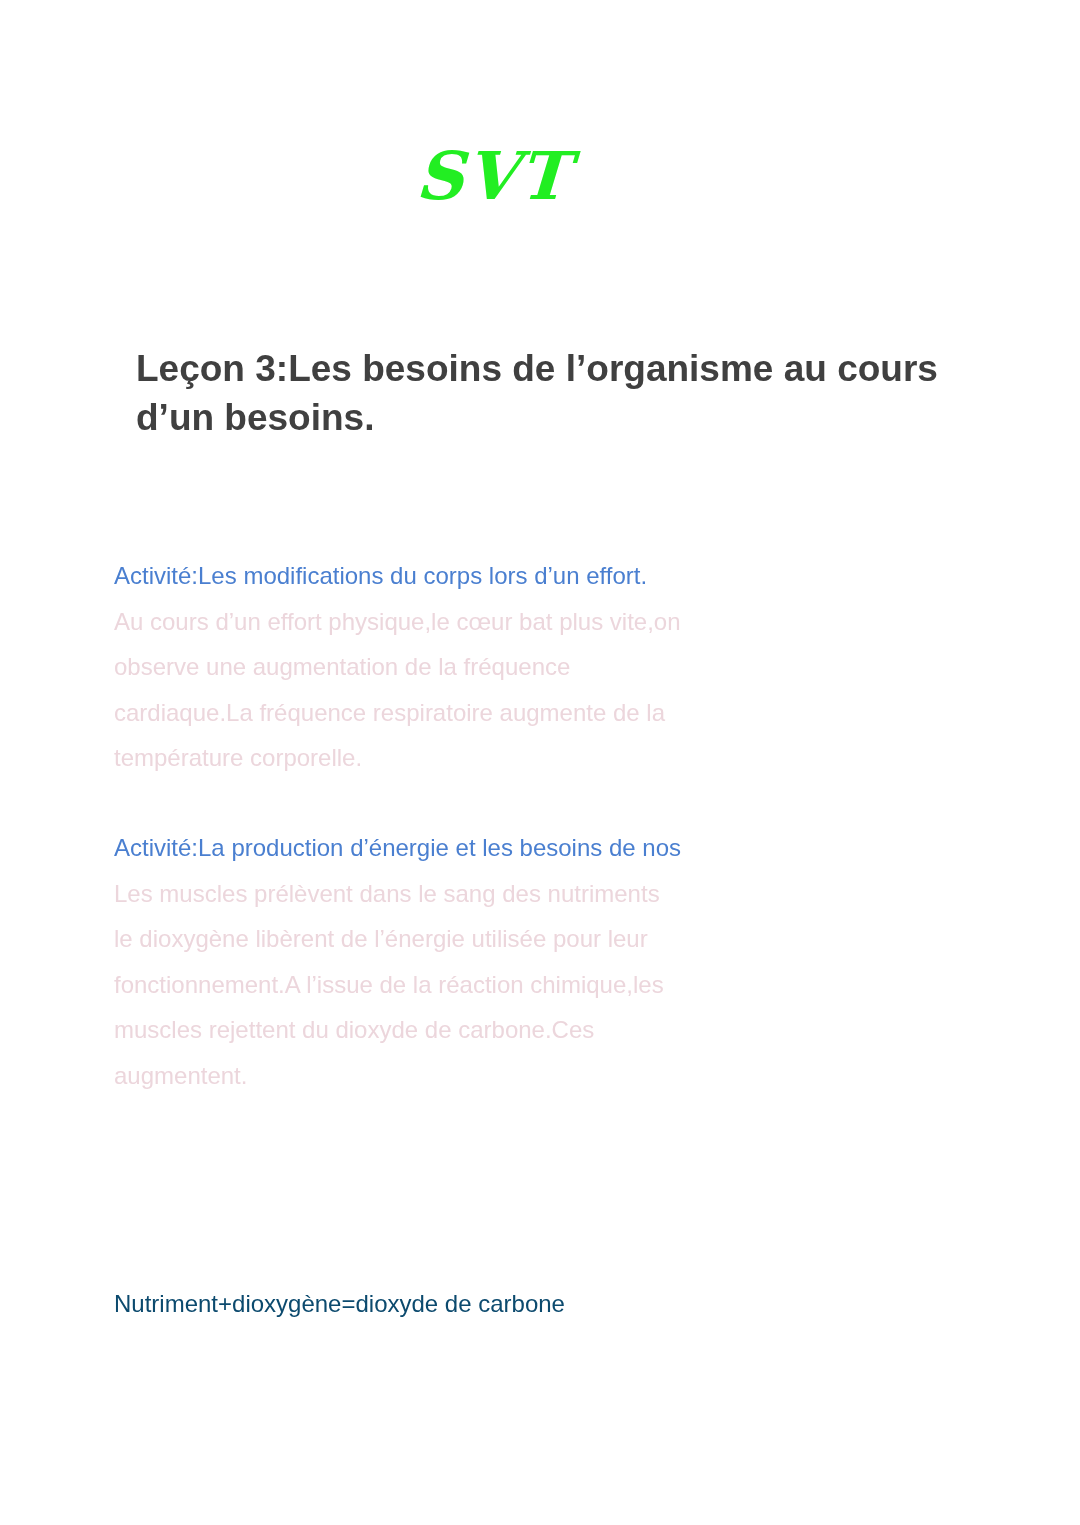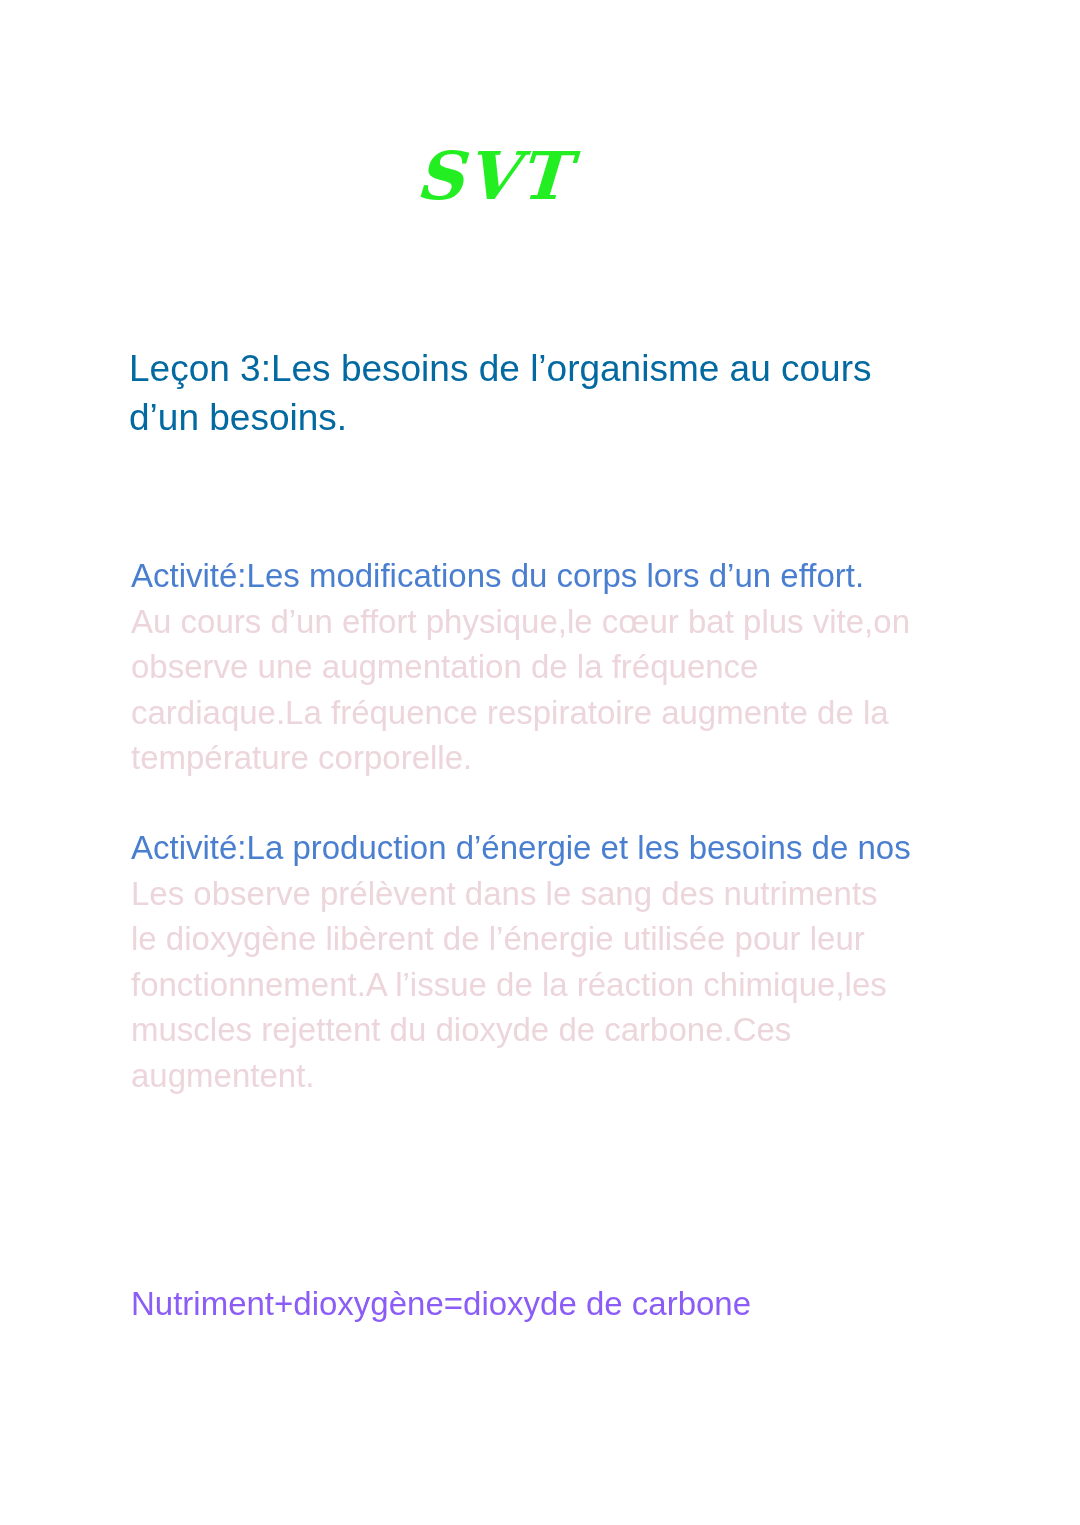--- a/index.html
+++ b/index.html
@@ -22,42 +22,43 @@
       font-style: italic;
       font-weight: bold;
       font-size: 66px;
       line-height: 80px;
       color: #22ee22;
       letter-spacing: 2px;
       transform: skewX(-6deg);
     }
     .lesson-title {
       position: absolute;
-      left: 129px;
+      left: 136px;
       top: 344px;
       width: 830px;
       font-size: 37px;
       line-height: 49px;
-      color: #0369a1;
+      color: #404040;
+      font-weight: bold;
     }
     .block {
       position: absolute;
-      left: 131px;
+      left: 114px;
       width: 840px;
-      font-size: 33px;
+      font-size: 24px;
       line-height: 45.5px;
     }
     .heading {
       color: #4a7fd0;
     }
     .body-text {
       color: #ecd6dc;
     }
     .equation {
-      color: #8b5cf6;
+      color: #0c4a6e;
     }
     .line {
       display: block;
       white-space: pre;
     }
   </style>
 </head>
 <body>
 
 <div class="page-title">SVT</div>
@@ -77,21 +78,21 @@
     <span class="line">cardiaque.La fréquence respiratoire augmente de la</span>
     <span class="line">température corporelle.</span>
   </div>
 </div>
 
 <div class="block" style="top:825px;">
   <div class="heading">
     <span class="line">Activité:La production d’énergie et les besoins de nos</span>
   </div>
   <div class="body-text">
-    <span class="line">Les observe prélèvent dans le sang des nutriments</span>
+    <span class="line">Les muscles prélèvent dans le sang des nutriments</span>
     <span class="line">le dioxygène libèrent de l’énergie utilisée pour leur</span>
     <span class="line">fonctionnement.A l’issue de la réaction chimique,les</span>
     <span class="line">muscles rejettent du dioxyde de carbone.Ces</span>
     <span class="line">augmentent.</span>
   </div>
 </div>
 
 <div class="block equation" style="top:1281px;">
   <span class="line">Nutriment+dioxygène=dioxyde de carbone</span>
 </div>

